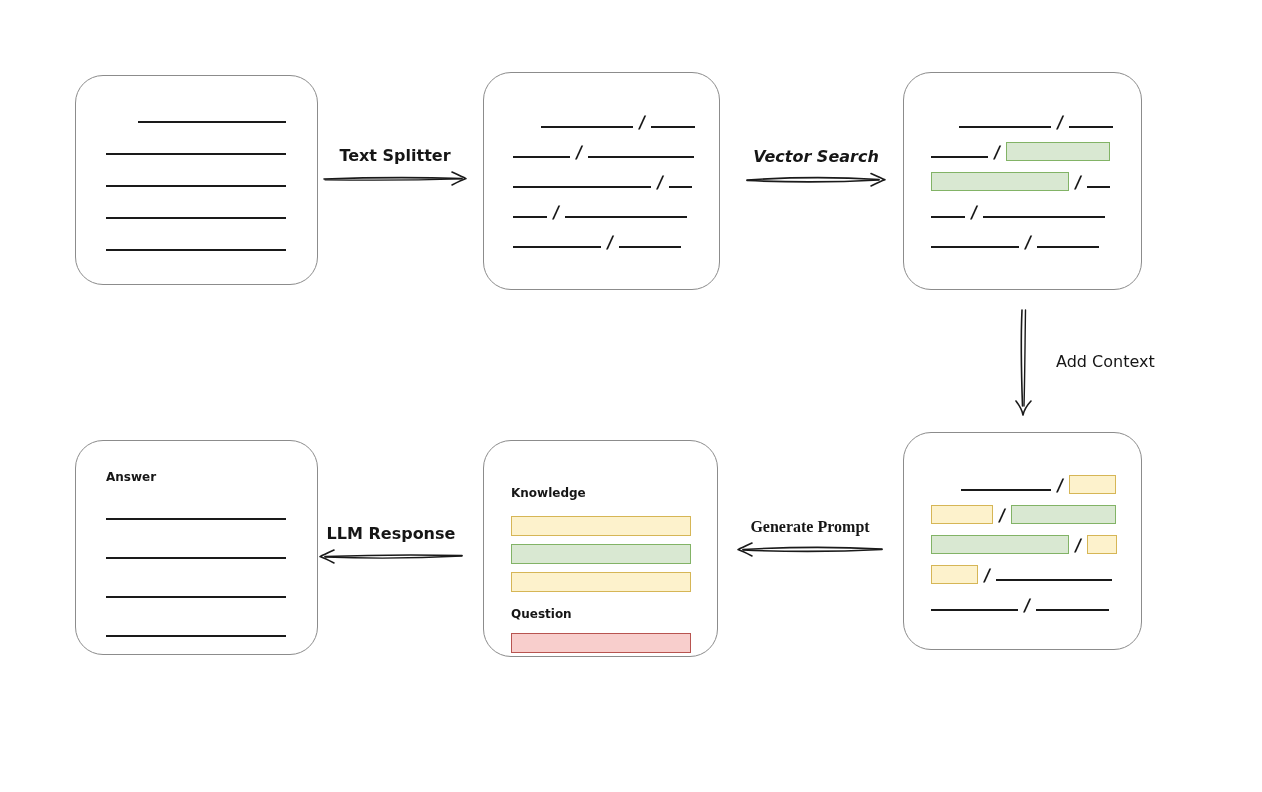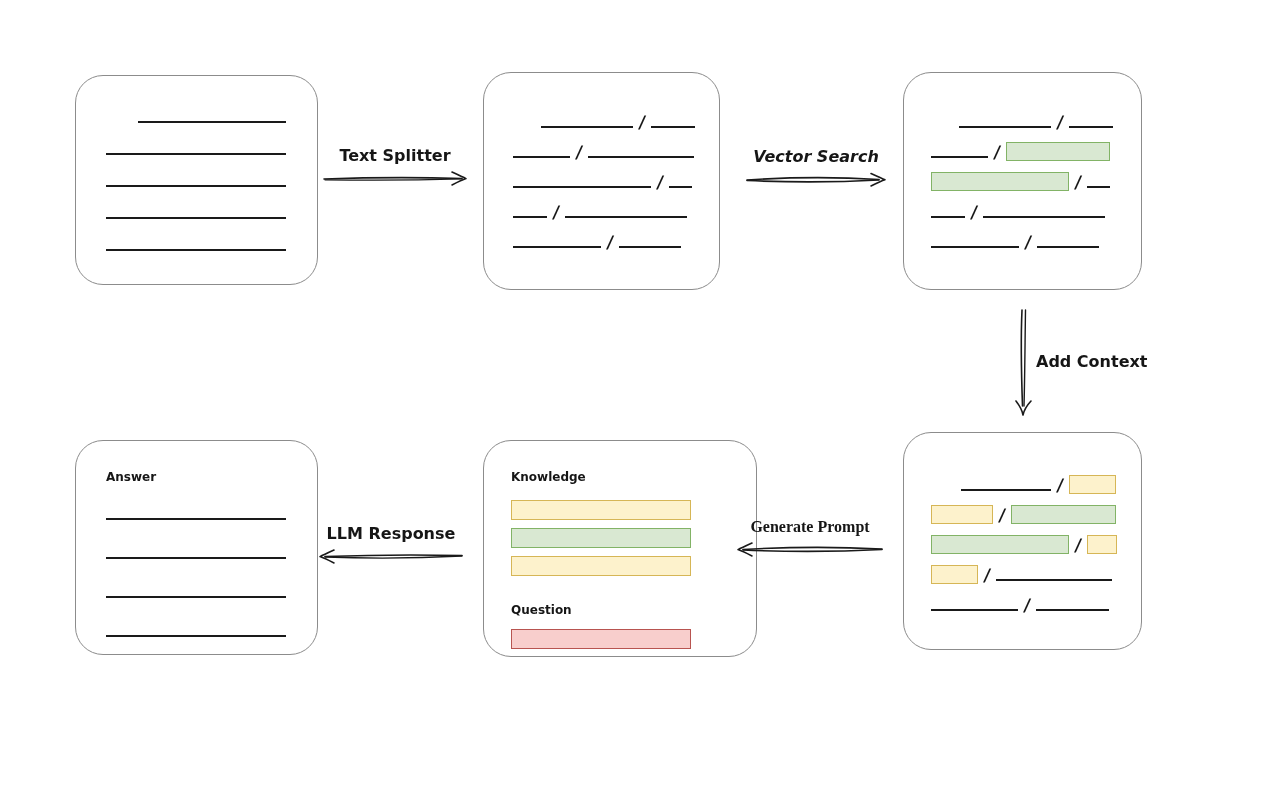--- a/index.html
+++ b/index.html
@@ -16,21 +16,21 @@
     position:absolute;
     border:1px solid #8c8c8c;
     border-radius:28px;
     background:#ffffff;
     box-sizing:border-box;
   }
   #box-document{left:75px;top:75px;width:243px;height:210px;padding:15px 0 0 30px;}
   #box-chunks{left:483px;top:72px;width:237px;height:218px;padding:30px 0 0 29px;}
   #box-retrieved{left:903px;top:72px;width:239px;height:218px;padding:30px 0 0 27px;}
   #box-context{left:903px;top:432px;width:239px;height:218px;padding:33px 0 0 27px;}
-  #box-prompt{left:483px;top:440px;width:274px;height:217px;padding:26px 0 0 27px;}
+  #box-prompt{left:483px;top:440px;width:235px;height:217px;padding:42px 0 0 27px;}
   #box-answer{left:75px;top:440px;width:243px;height:215px;padding:26px 0 0 30px;}
 
   
   .hline{border-bottom:2px solid #1a1a1a;}
   .lines.doc .hline{height:30px;}
   .lines.ans{margin-top:-6px;}
   .lines.ans .hline{height:37px;}
 
   
   .seg-row{display:flex;align-items:flex-end;height:30px;}
@@ -39,34 +39,34 @@
   .seg.green{height:19px;background:var(--green-fill);border:1.5px solid var(--green-border);margin-bottom:2px;}
   .seg.yellow{height:19px;background:var(--yellow-fill);border:1.5px solid var(--yellow-border);margin-bottom:2px;}
   .slash{
     display:inline-block;margin:0 6px;padding-bottom:2px;
     font-size:17px;font-weight:600;line-height:1;
     transform:skewX(-8deg);
   }
 
   
   .heading{font-size:12px;font-weight:bold;line-height:20px;}
-  .heading.q{margin-top:24px;}
+  .heading.q{margin-top:12px;}
   .bars{margin-top:13px;}
   .bars.qb{margin-top:9px;}
   .bar{width:180px;height:20px;box-sizing:border-box;border:1.5px solid;}
   .bar + .bar{margin-top:8px;}
   .bar.yellow{background:var(--yellow-fill);border-color:var(--yellow-border);}
   .bar.green{background:var(--green-fill);border-color:var(--green-border);}
   .bar.red{background:var(--red-fill);border-color:var(--red-border);}
 
   
   .arrow{position:absolute;}
   .arrow .lbl{display:block;text-align:center;font-size:16px;font-weight:bold;line-height:20px;white-space:nowrap;}
   .arrow svg{display:block;}
-  .vlabel{position:absolute;font-size:16px;font-weight:bold;white-space:nowrap;}
+  .vlabel{position:absolute;font-size:16px;font-weight:normal;white-space:nowrap;margin-left:20px;}
 
   #caption{
     position:absolute;left:778px;top:685px;width:406px;
     text-align:center;font-size:17px;font-weight:bold;
   }
 </style>
 </head>
 <body>
 
 <div id="canvas" style="width: 1262px; height: 792px; background: rgb(255, 255, 255);">

